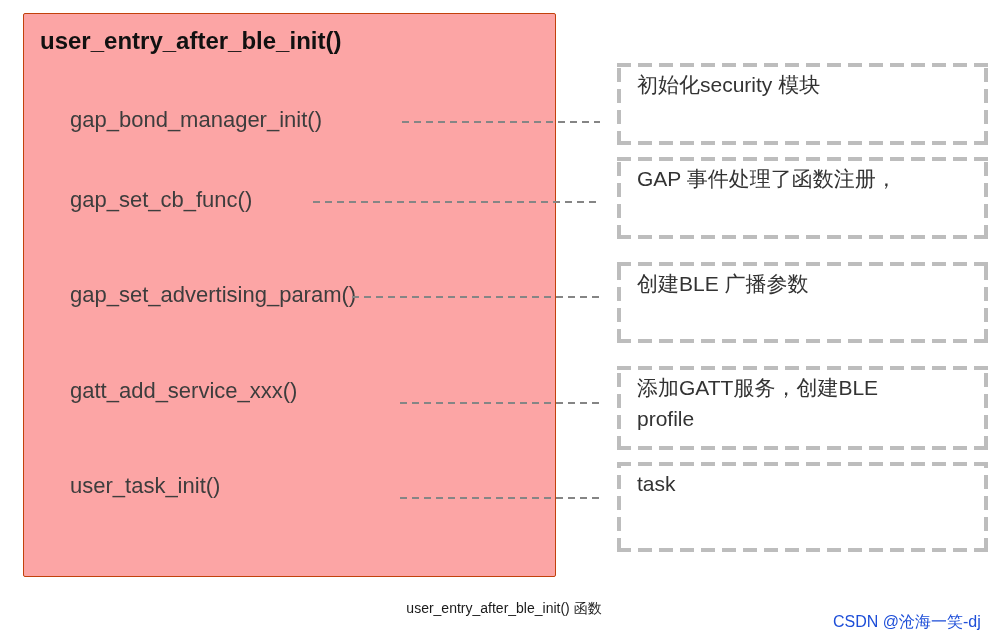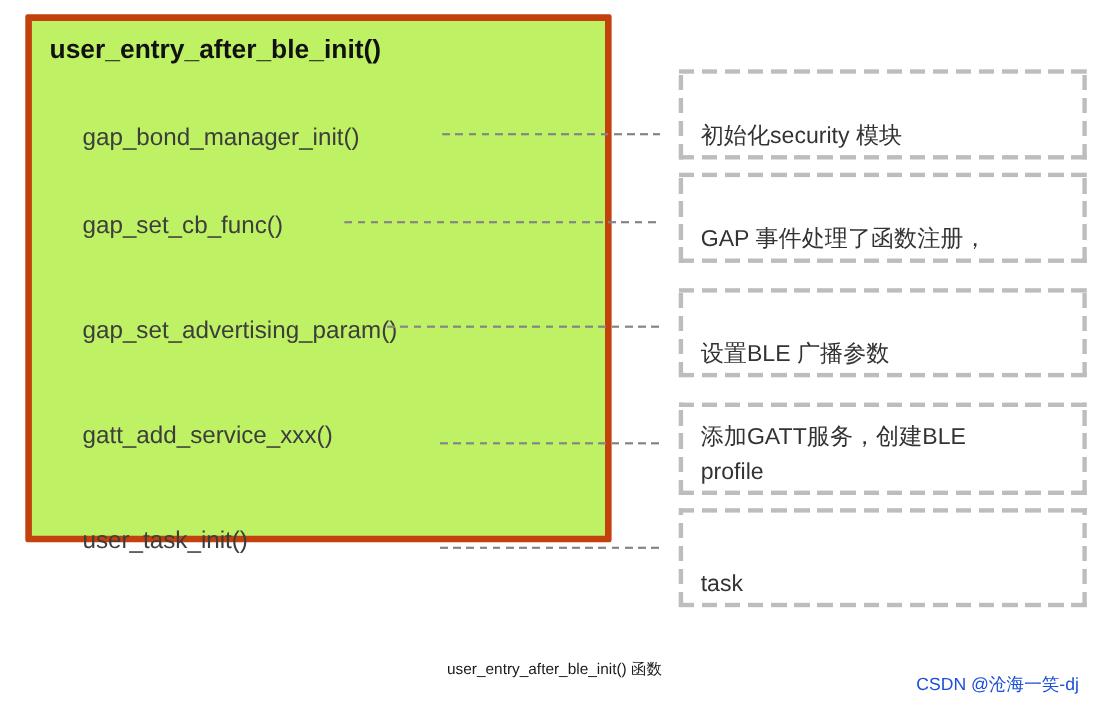--- a/index.html
+++ b/index.html
@@ -14,24 +14,24 @@
     height: 641px;
     background: #ffffff;
     overflow: hidden;
   }
   
   .main-box {
     position: absolute;
     left: 23px;
     top: 13px;
     width: 533px;
-    height: 480px;
-    border: 6px solid #c2410c;
+    height: 564px;
+    border: 1px solid #c2410c;
     border-radius: 2px;
-    background: #bef264;
+    background: #fca5a5;
     box-sizing: border-box;
   }
   .main-title {
     position: absolute;
     left: 16px;
     top: 13px;
     font-size: 24px;
     font-weight: bold;
     color: #111111;
     letter-spacing: 0px;
@@ -67,21 +67,21 @@
     left: 617px;
     width: 371px;
     box-sizing: border-box;
     background:
       repeating-linear-gradient(90deg, #bdbdbd 0 14px, transparent 14px 21px) left top / 100% 4px no-repeat,
       repeating-linear-gradient(90deg, #bdbdbd 0 14px, transparent 14px 21px) left bottom / 100% 4px no-repeat,
       repeating-linear-gradient(0deg, #bdbdbd 0 14px, transparent 14px 21px) left top / 4px 100% no-repeat,
       repeating-linear-gradient(0deg, #bdbdbd 0 14px, transparent 14px 21px) right top / 4px 100% no-repeat;
     display: flex;
     flex-direction: column;
-    justify-content: flex-end;
+    justify-content: flex-start;
     padding: 6px 12px 6px 20px;
     font-size: 21px;
     line-height: 31px;
     color: #333333;
   }
   .a1 { top: 63px;  height: 82px; }
   .a2 { top: 157px; height: 82px; }
   .a3 { top: 262px; height: 81px; }
   .a4 { top: 366px; height: 84px; }
   .a5 { top: 462px; height: 90px; }
@@ -128,21 +128,21 @@
 
   <div class="ann a1">
     <div class="ann-line">初始化security 模块</div>
   </div>
 
   <div class="ann a2">
     <div class="ann-line">GAP 事件处理了函数注册，</div>
   </div>
 
   <div class="ann a3">
-    <div class="ann-line">设置BLE 广播参数</div>
+    <div class="ann-line">创建BLE 广播参数</div>
   </div>
 
   <div class="ann a4">
     <div class="ann-line">添加GATT服务，创建BLE</div>
     <div class="ann-line">profile</div>
   </div>
 
   <div class="ann a5">
     <div class="ann-line">task</div>
   </div>

